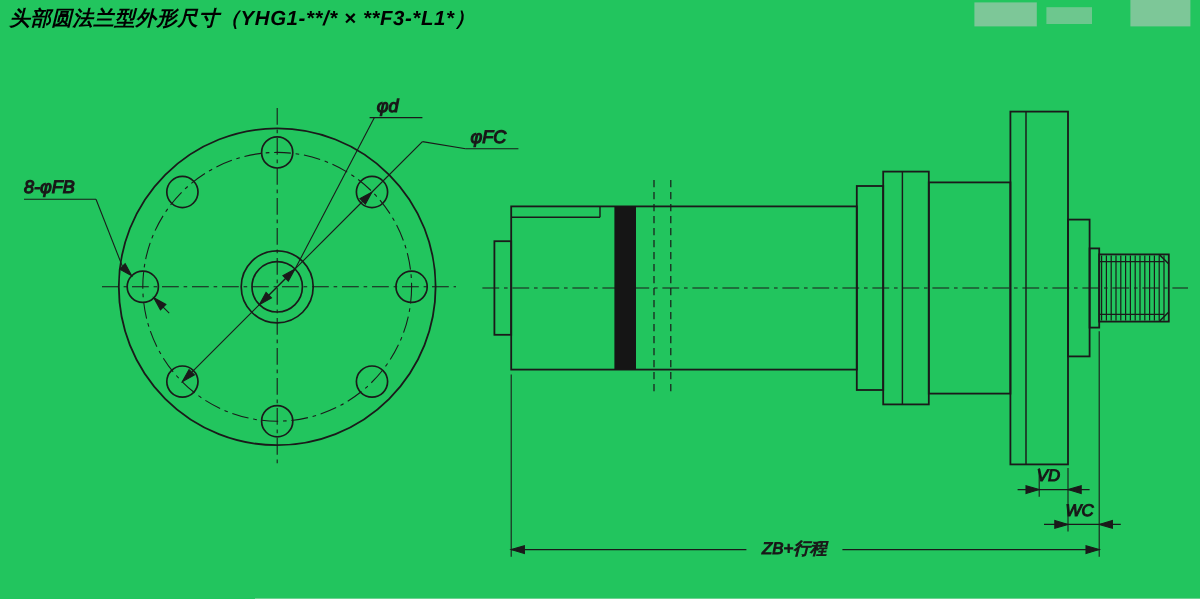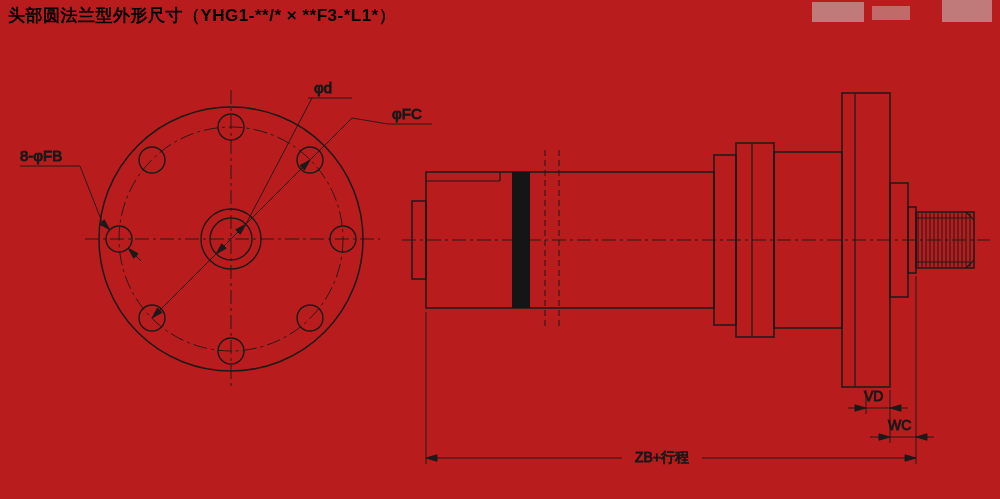--- a/index.html
+++ b/index.html
@@ -1,18 +1,18 @@
 <!DOCTYPE html>
 <html><head>
 <meta charset="utf-8">
 <style>
   html,body{margin:0;padding:0;background:#e8e8e8;}
   .canvas{
-    position:relative;width:1000px;height:499px;background:#b91c1c;
-    overflow:hidden;font-family:"Liberation Sans","DejaVu Sans",sans-serif;
+    position:relative;width:1000px;height:499px;background:#22c55e;
+    overflow:hidden;font-family:"Liberation Sans","DejaVu Sans",sans-serif;font-style:italic;
   }
   .drawing-title{
     position:absolute;top:4px;left:8px;
     font-size:17px;font-weight:bold;color:#000;letter-spacing:.5px;
     white-space:nowrap;
   }
   svg{position:absolute;left:0;top:0;}
   svg text{
     font-family:"Liberation Sans","DejaVu Sans",sans-serif;
     fill:#111;

